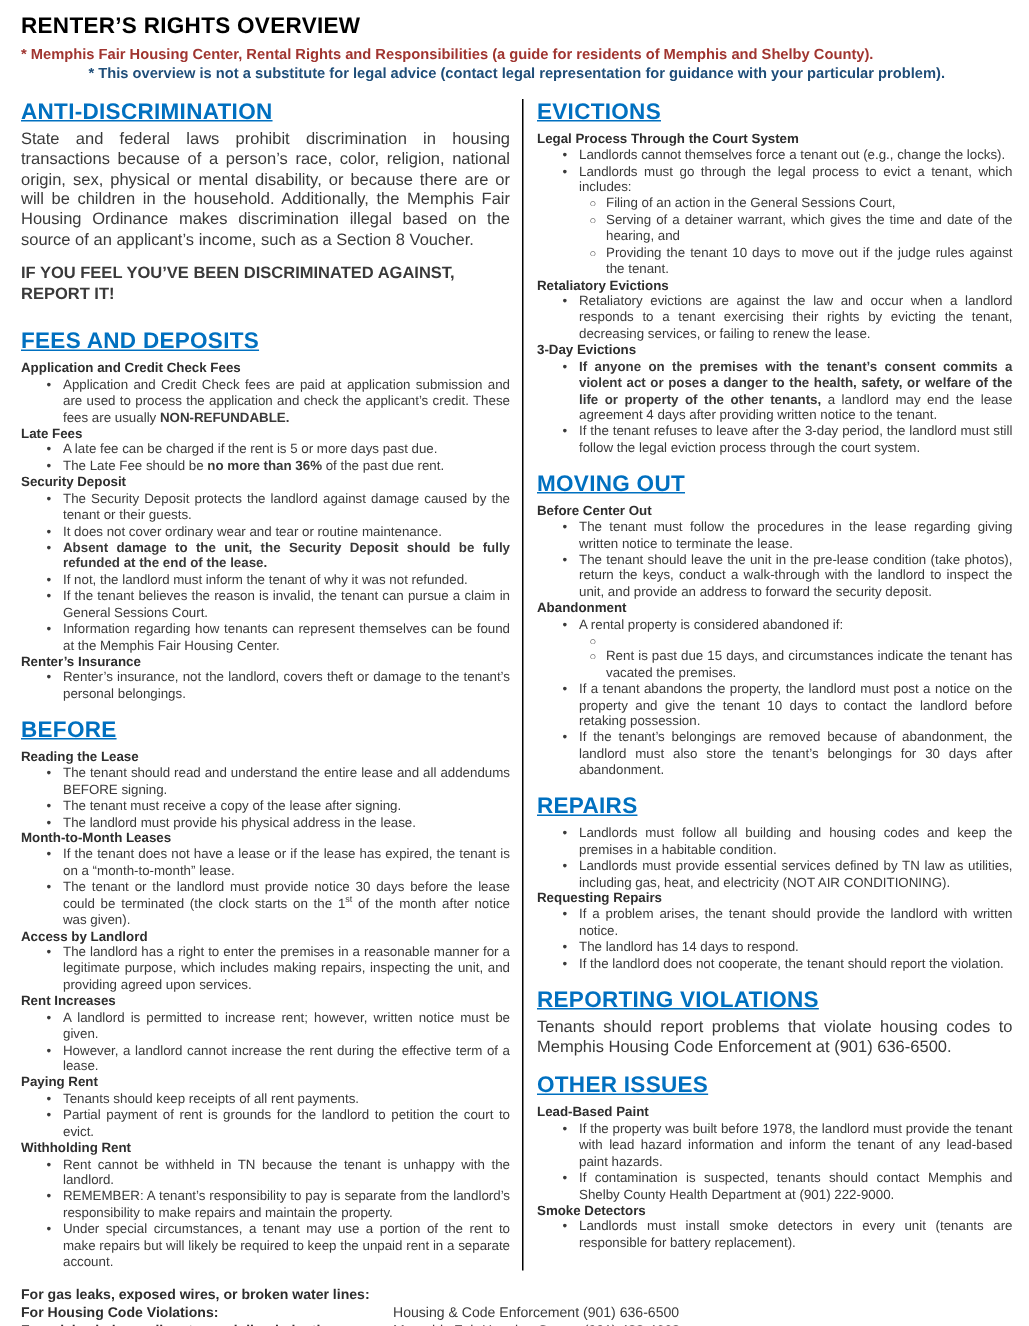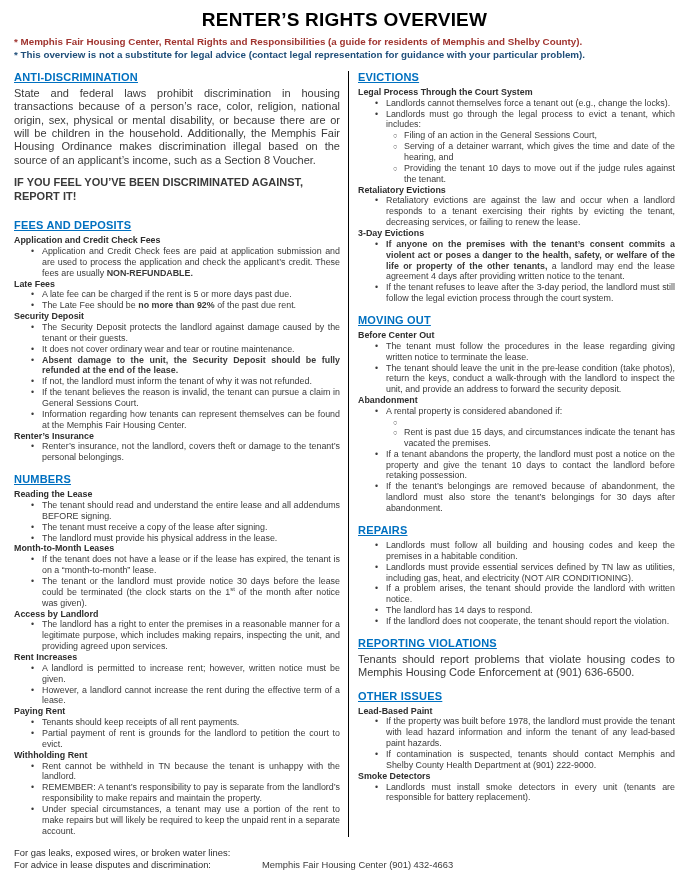--- a/index.html
+++ b/index.html
@@ -1,49 +1,49 @@
 <!DOCTYPE html>
 <html style="--heading: #0070C0;"><head>
 <meta charset="utf-8">
 <style>
   html,body{margin:0;padding:0;background:#fff}
   body{width:686px;height:884px;overflow:hidden;font-family:"Liberation Sans",sans-serif;color:#3a3a3a}
   .page{padding:7px 11px 0 14px}
-  .title{text-align:center;font-weight:bold;font-size:19px;color:#000;margin:2px 0 5px 0;letter-spacing:.2px}
+  .title{text-align:left;font-weight:bold;font-size:15px;color:#000;margin:2px 0 5px 0;letter-spacing:.2px}
   .note{font-size:9.8px;font-weight:bold;line-height:1.32}
   .columns{display:flex;margin-top:9px}
   .col{flex:none}
   .col-left{width:326px;padding-right:8px}
   .divider{flex:none;width:0;border-left:1.4px solid #000;align-self:stretch}
   .col-right{width:317px;padding-left:9px}
   .sec{margin-top:10px}
   .sec:first-child{margin-top:0}
-  .sec-heading{color:var(--heading,#0070C0);font-weight:bold;font-size:11px;text-decoration:underline;margin:0 0 4px 0;letter-spacing:.2px}
+  .sec-heading{color:var(--heading,#0070C0);font-weight:bold;font-size:15px;text-decoration:underline;margin:0 0 4px 0;letter-spacing:.2px}
   .subhead{font-weight:bold;font-size:8.9px;line-height:1.22;color:#2e2e2e}
   .para{font-size:11px;line-height:1.22;text-align:justify;margin-bottom:9px}
   .para.bold{font-weight:bold;text-align:left;margin-bottom:16px}
   .bullet{display:flex;font-size:8.9px;line-height:1.22;text-align:justify}
   .bullet .mk{flex:none;width:11px;margin-left:17px;text-align:left}
   .bullet.sub .mk{margin-left:35px;font-size:7.5px;padding-top:1px}
   .bullet .btext{flex:1}
   .btext b,.para b{font-weight:bold}
   sup{font-size:6px;vertical-align:super;line-height:0}
   .footer{margin-top:10px}
   .frow{display:flex;font-size:9.4px;line-height:1.28}
-  .flabel{flex:none;width:248px;font-weight:normal;color:#2e2e2e}
+  .flabel{flex:none;width:248px;font-weight:bold;color:#2e2e2e}
   .fvalue{flex:1}
 </style>
 </head>
 <body style="color: rgb(58, 58, 58);">
 
 <div class="page">
   <div class="title">RENTER’S RIGHTS OVERVIEW</div>
   <div class="header-notes">
     <div class="note" style="color: rgb(160, 53, 48);">* Memphis Fair Housing Center, Rental Rights and Responsibilities (a guide for residents of Memphis and Shelby County).</div>
-    <div class="note" style="color: rgb(31, 78, 121);">* This overview is not a substitute for legal advice (contact legal representation for guidance with your particular problem).</div>
+    <div class="note" style="color: rgb(31, 78, 121); text-align: center;">* This overview is not a substitute for legal advice (contact legal representation for guidance with your particular problem).</div>
   </div>
   <div class="columns">
     <div class="col col-left" id="col-left">
         <div class="sec">
           <div class="sec-heading">ANTI-DISCRIMINATION</div>
           <div class="para">State and federal laws prohibit discrimination in housing transactions because of a person’s race, color, religion, national origin, sex, physical or mental disability, or because there are or will be children in the household.  Additionally, the Memphis Fair Housing Ordinance makes discrimination illegal based on the source of an applicant’s income, such as a Section 8 Voucher.</div>
           <div class="para bold">IF YOU FEEL YOU’VE BEEN DISCRIMINATED AGAINST, REPORT IT!</div>
         </div>
         <div class="sec">
           <div class="sec-heading">FEES AND DEPOSITS</div>
@@ -52,21 +52,21 @@
             <span class="mk">•</span>
             <span class="btext"><span>Application and Credit Check fees are paid at application submission and are used to process the application and check the applicant’s credit.  These fees are usually </span><b>NON-REFUNDABLE.</b></span>
           </div>
           <div class="subhead">Late Fees</div>
           <div class="bullet">
             <span class="mk">•</span>
             <span class="btext">A late fee can be charged if the rent is 5 or more days past due.</span>
           </div>
           <div class="bullet">
             <span class="mk">•</span>
-            <span class="btext"><span>The Late Fee should be </span><b>no more than 92%</b><span> of the past due rent.</span></span>
+            <span class="btext"><span>The Late Fee should be </span><b>no more than 36%</b><span> of the past due rent.</span></span>
           </div>
           <div class="subhead">Security Deposit</div>
           <div class="bullet">
             <span class="mk">•</span>
             <span class="btext">The Security Deposit protects the landlord against damage caused by the tenant or their guests.</span>
           </div>
           <div class="bullet">
             <span class="mk">•</span>
             <span class="btext">It does not cover ordinary wear and tear or routine maintenance.</span>
           </div>
@@ -86,21 +86,21 @@
             <span class="mk">•</span>
             <span class="btext">Information regarding how tenants can represent themselves can be found at the Memphis Fair Housing Center.</span>
           </div>
           <div class="subhead">Renter’s Insurance</div>
           <div class="bullet">
             <span class="mk">•</span>
             <span class="btext">Renter’s insurance, not the landlord, covers theft or damage to the tenant’s personal belongings.</span>
           </div>
         </div>
         <div class="sec">
-          <div class="sec-heading">NUMBERS</div>
+          <div class="sec-heading">BEFORE</div>
           <div class="subhead">Reading the Lease</div>
           <div class="bullet">
             <span class="mk">•</span>
             <span class="btext">The tenant should read and understand the entire lease and all addendums BEFORE signing.</span>
           </div>
           <div class="bullet">
             <span class="mk">•</span>
             <span class="btext">The tenant must receive a copy of the lease after signing.</span>
           </div>
           <div class="bullet">
@@ -229,20 +229,21 @@
         <div class="sec">
           <div class="sec-heading">REPAIRS</div>
           <div class="bullet">
             <span class="mk">•</span>
             <span class="btext">Landlords must follow all building and housing codes and keep the premises in a habitable condition.</span>
           </div>
           <div class="bullet">
             <span class="mk">•</span>
             <span class="btext">Landlords must provide essential services defined by TN law as utilities, including gas, heat, and electricity (NOT AIR CONDITIONING).</span>
           </div>
+          <div class="subhead">Requesting Repairs</div>
           <div class="bullet">
             <span class="mk">•</span>
             <span class="btext">If a problem arises, the tenant should provide the landlord with written notice.</span>
           </div>
           <div class="bullet">
             <span class="mk">•</span>
             <span class="btext">The landlord has 14 days to respond.</span>
           </div>
           <div class="bullet">
             <span class="mk">•</span>
@@ -271,18 +272,22 @@
           </div>
         </div>
       </div>
   </div>
   <div class="footer">
     <div id="footer-rows">
         <div class="frow">
           <span class="flabel">For gas leaks, exposed wires, or broken water lines:</span>
         </div>
         <div class="frow">
+          <span class="flabel">For Housing Code Violations:</span>
+          <span class="fvalue">Housing &amp; Code Enforcement (901) 636-6500</span>
+        </div>
+        <div class="frow">
           <span class="flabel">For advice in lease disputes and discrimination:</span>
           <span class="fvalue">Memphis Fair Housing Center (901) 432-4663</span>
         </div>
       </div>
   </div>
 </div>
 
 </body></html>

